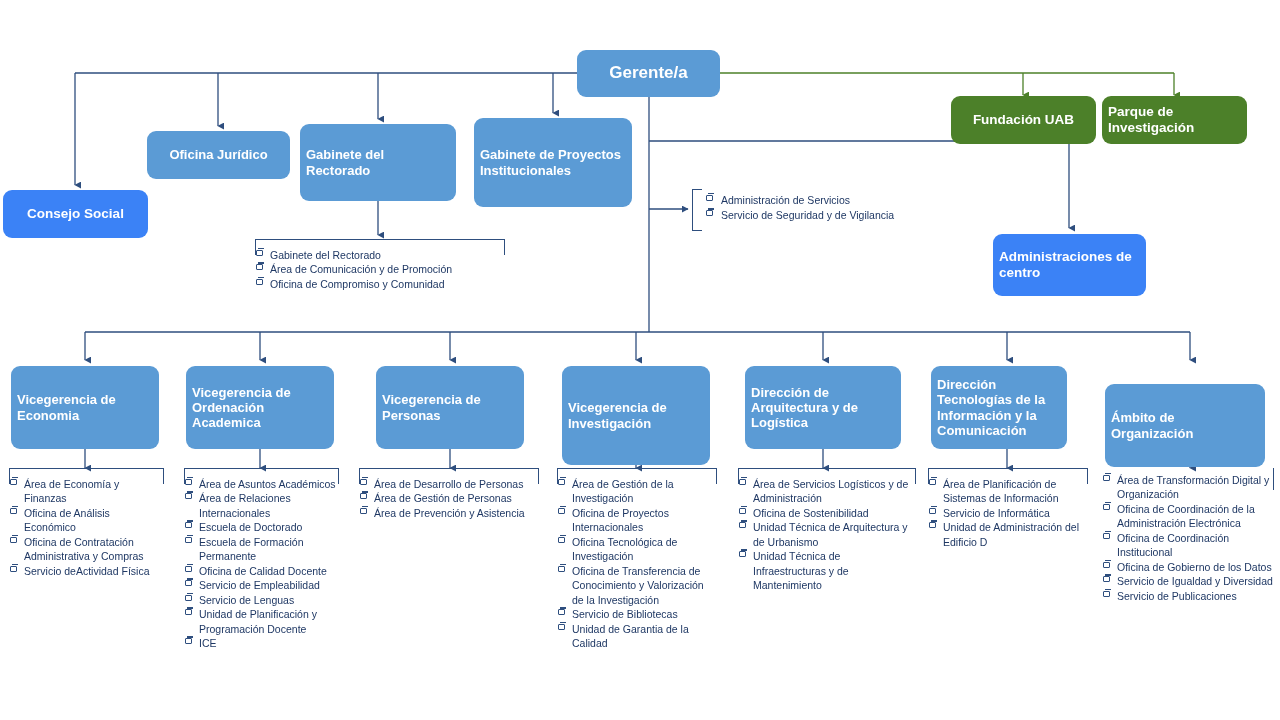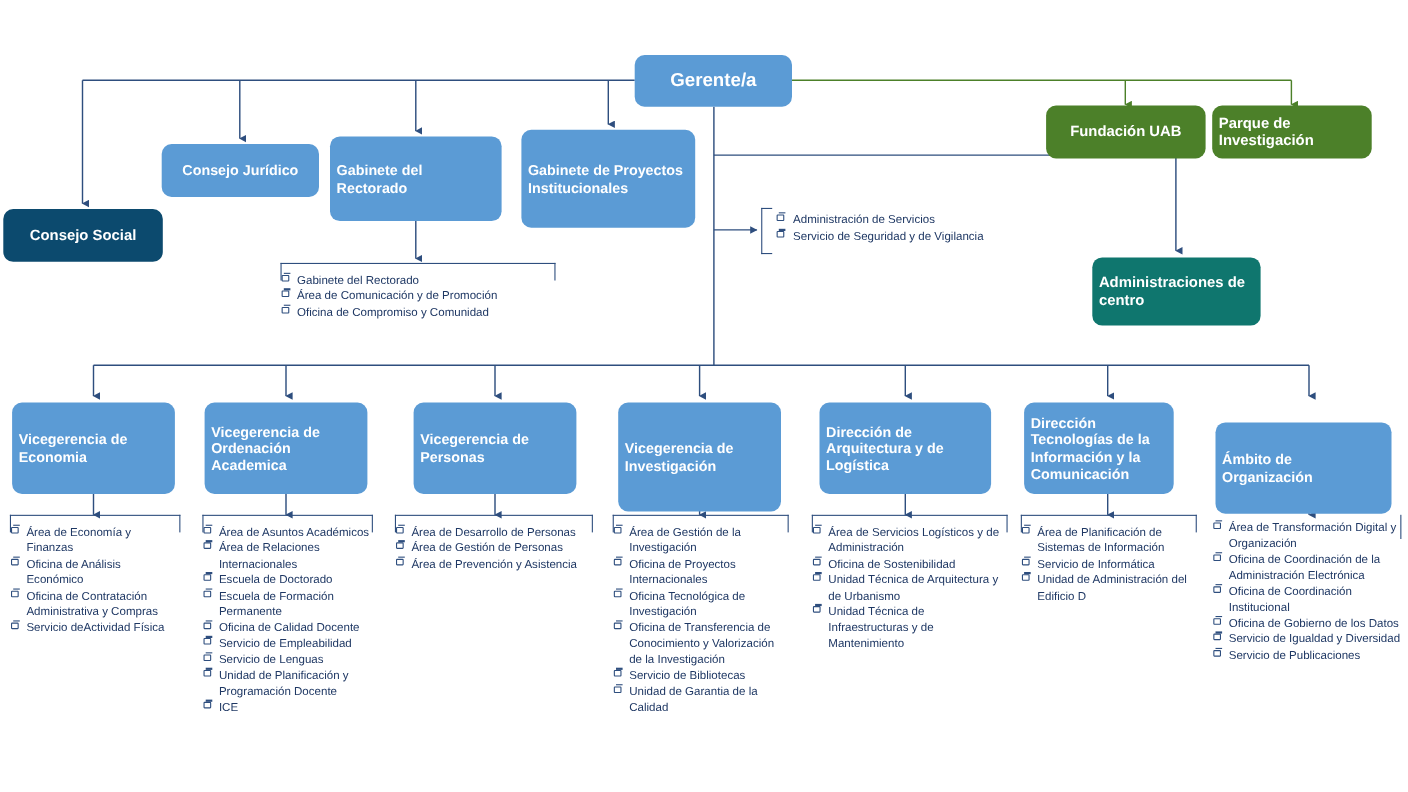--- a/index.html
+++ b/index.html
@@ -20,22 +20,22 @@
     display:flex;align-items:center;justify-content:center;
     text-align:left;
     color:#ffffff;
     font-weight:bold;
     line-height:1.18;
     padding:4px 6px;
     box-sizing:border-box;
     z-index:3;
   }
   .box.blue{background:#5B9BD5;}
-  .box.blue-dark{background:#0f766e;}
-  .box.green-light{background:#0c4a6e;}
+  .box.blue-dark{background:#3b82f6;}
+  .box.green-light{background:#3b82f6;}
   .box.green-dark{background:#4C8029;}
 
   .list{
     position:absolute;
     box-sizing:border-box;
     z-index:2;
     color:#1F3864;
     font-size:10.5px;
     line-height:1.38;
   }
@@ -140,21 +140,21 @@
 
   <div class="box blue" style="left:577px;top:50px;width:143px;height:47px;font-size:17px;">
     <span>Gerente/a</span>
   </div>
 
   <div class="box green-light" style="left:3px;top:190px;width:145px;height:48px;font-size:13.5px;">
     <span>Consejo Social</span>
   </div>
 
   <div class="box blue" style="left:147px;top:131px;width:143px;height:48px;font-size:13px;">
-    <span>Consejo Jurídico</span>
+    <span>Oficina Jurídico</span>
   </div>
 
   <div class="box blue" style="left:300px;top:124px;width:156px;height:77px;font-size:13px;">
     <span>Gabinete del Rectorado</span>
   </div>
 
   <div class="box blue" style="left:474px;top:118px;width:158px;height:89px;font-size:13px;">
     <span>Gabinete de Proyectos Institucionales</span>
   </div>
 

